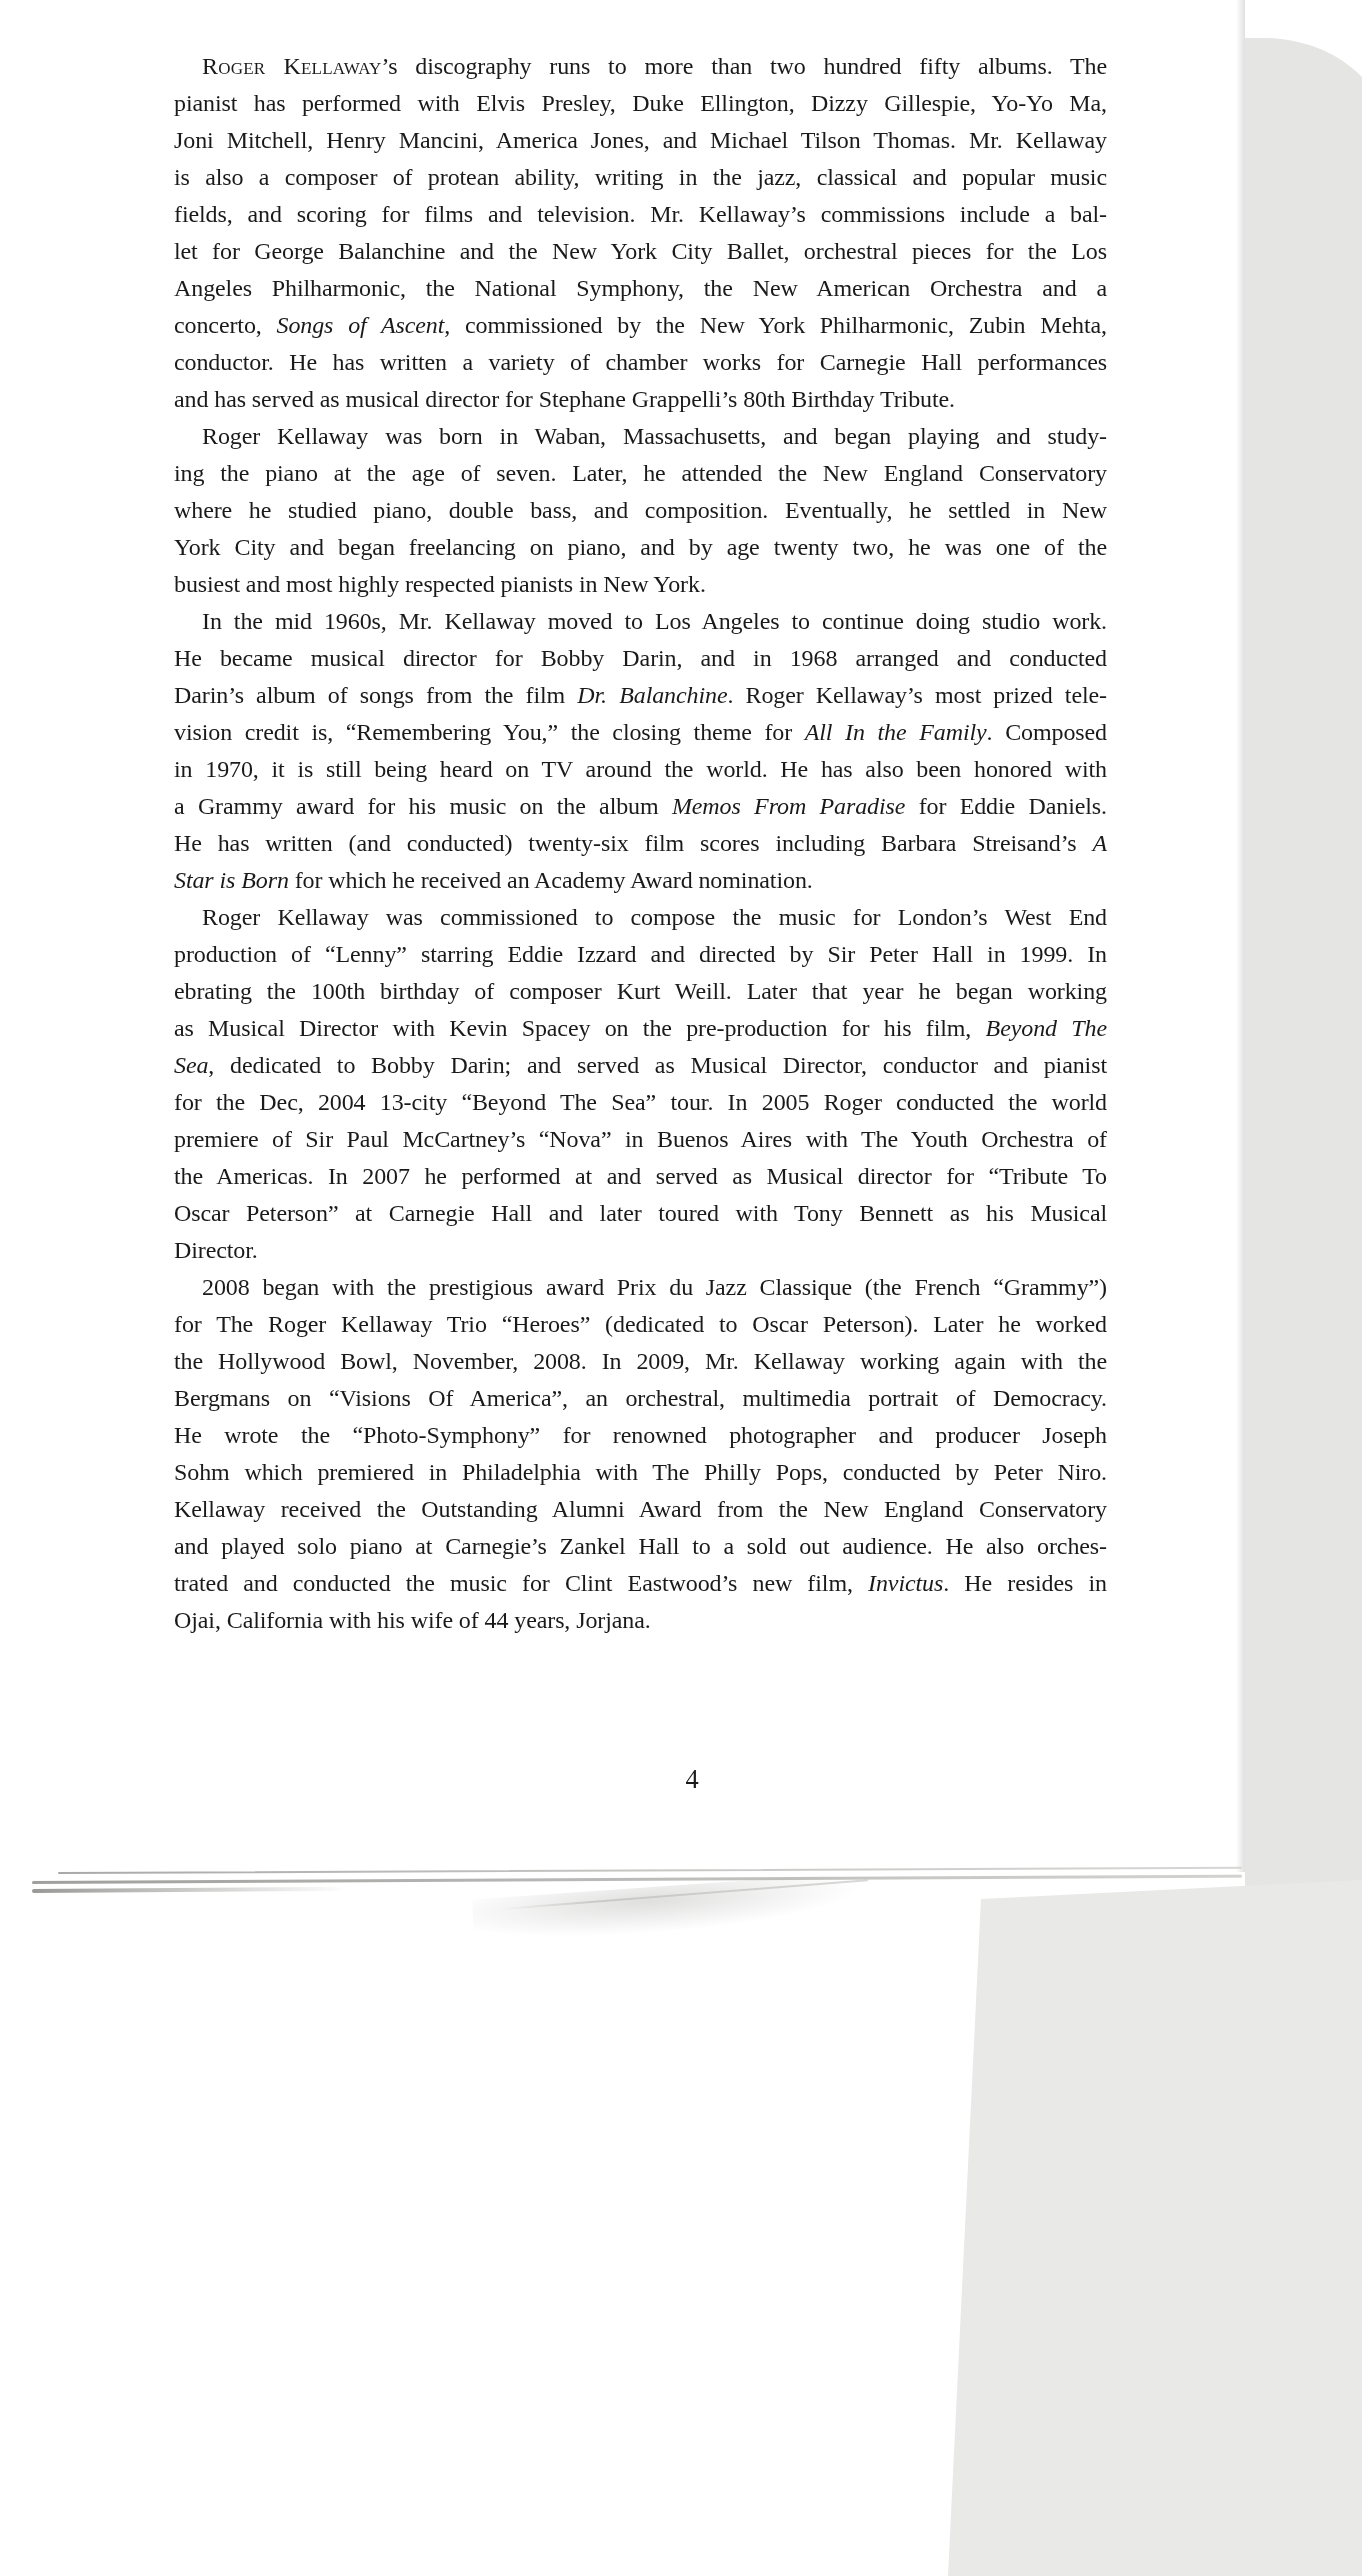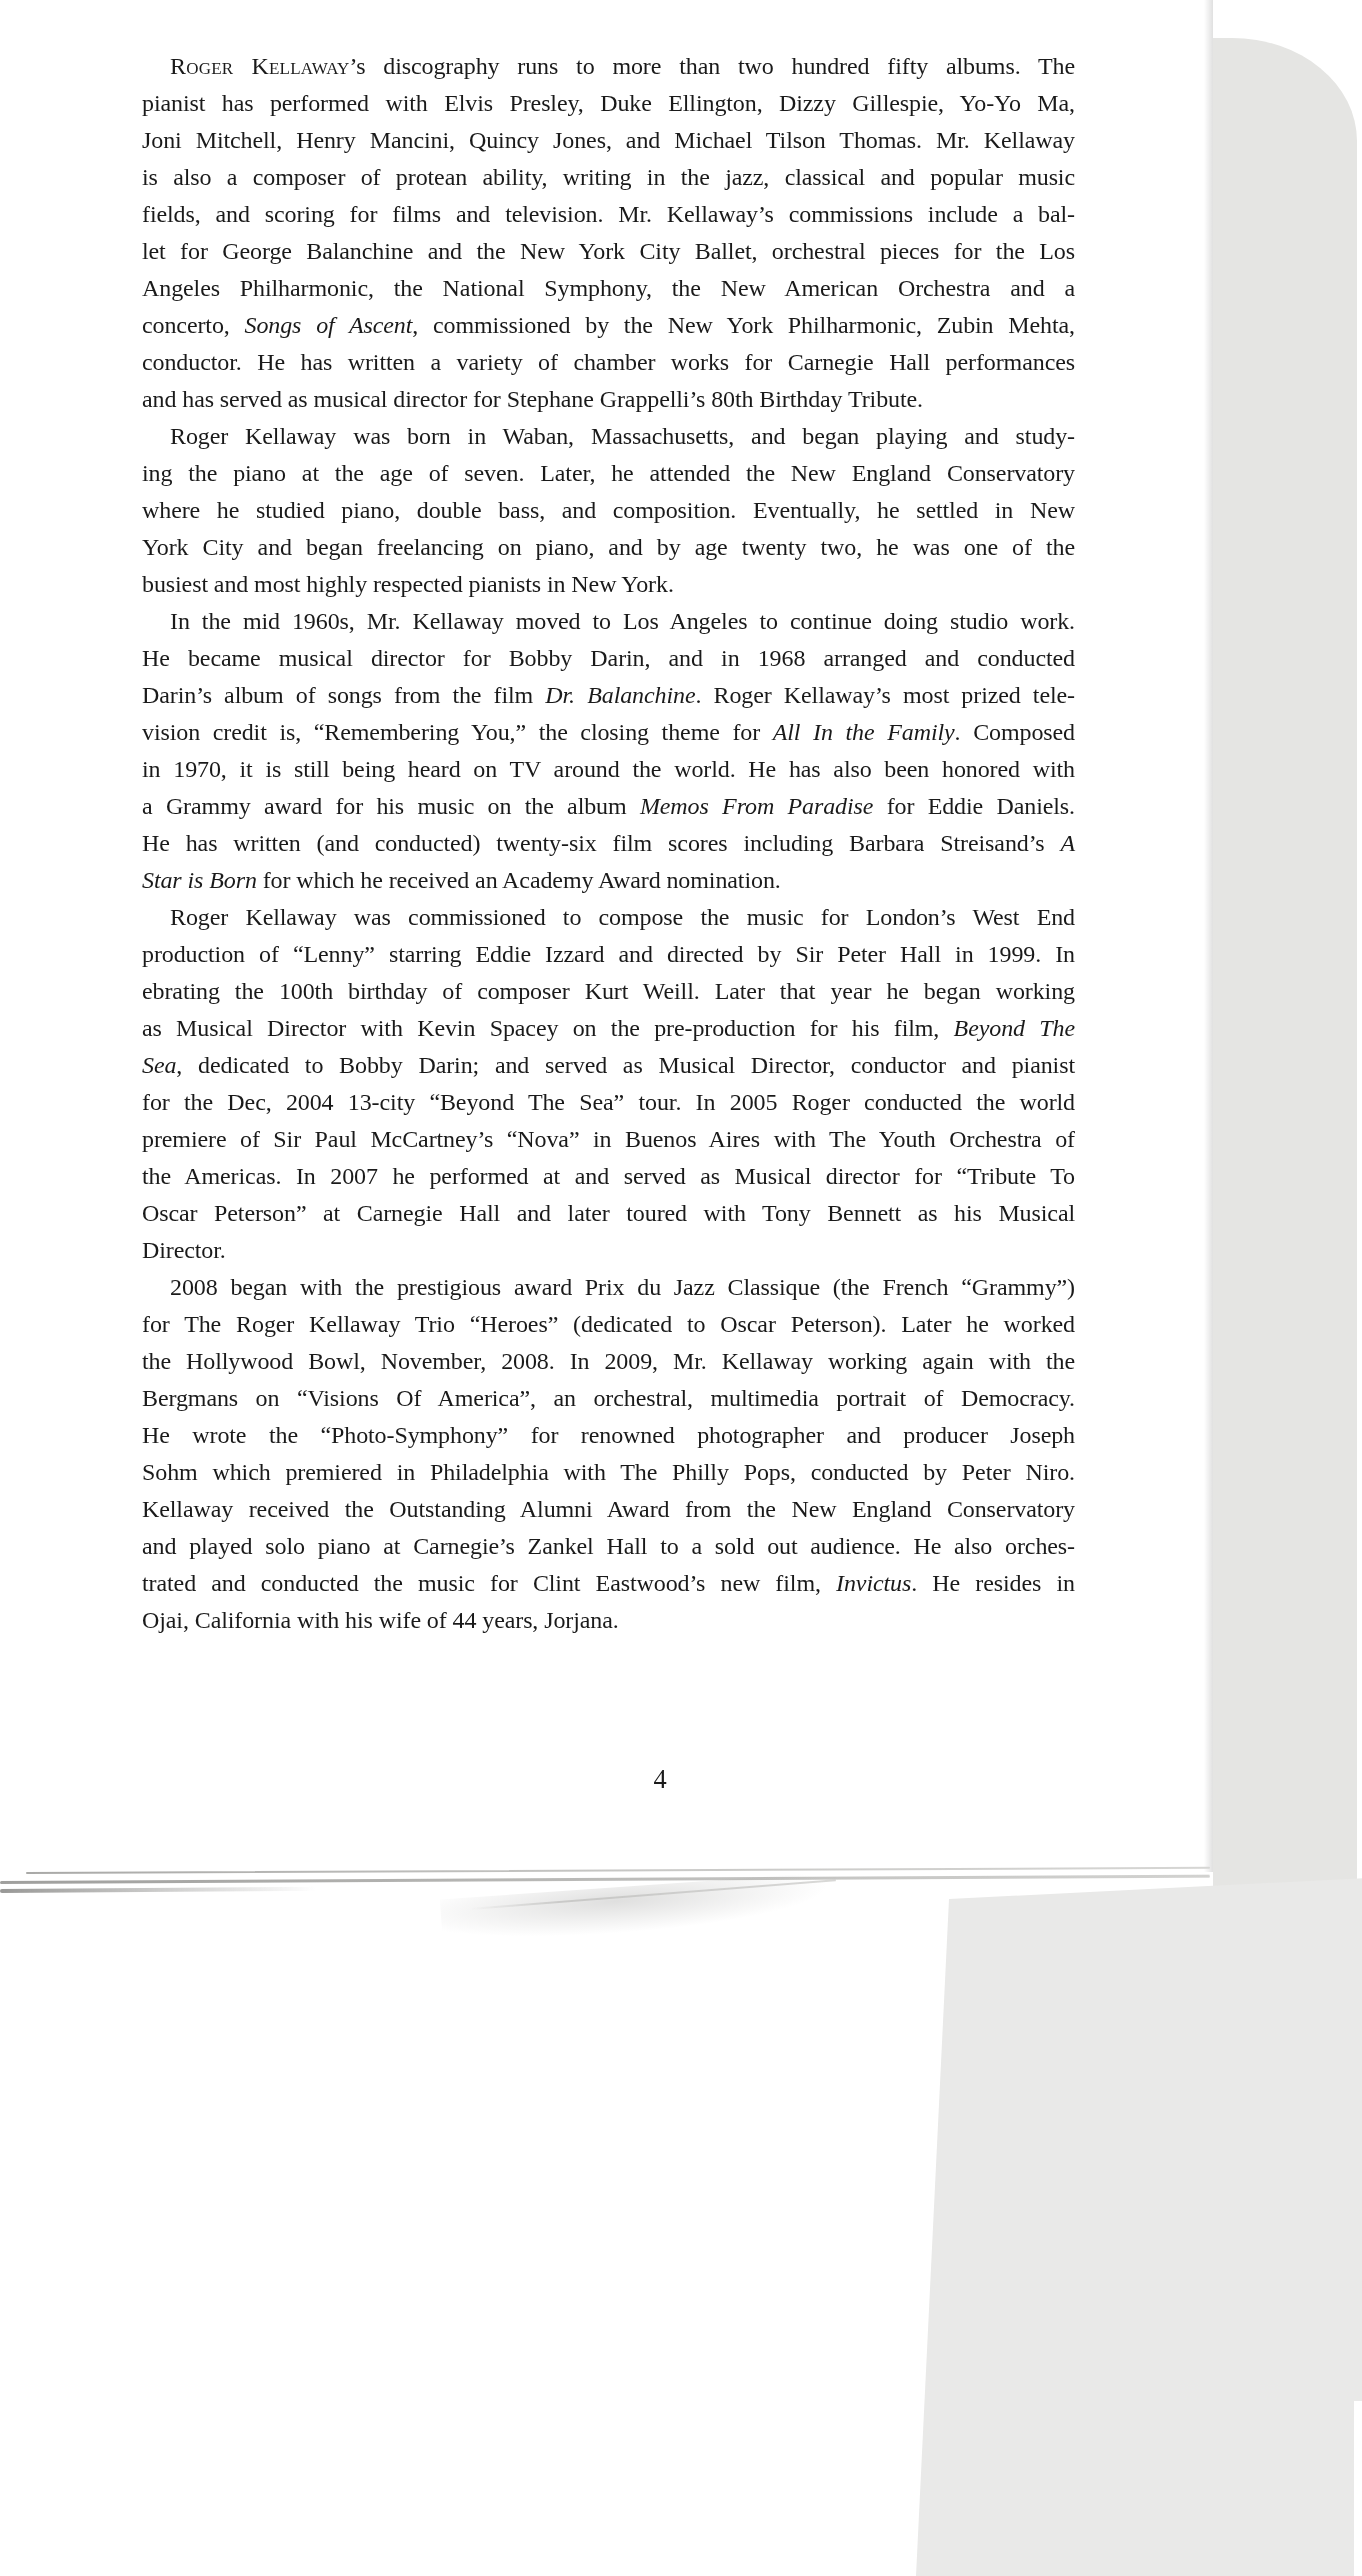--- a/index.html
+++ b/index.html
@@ -7,21 +7,21 @@
     --ink:#1a1a1a;
     --backdrop:#e5e5e3;
     --backdrop-bottom:#e9e9e8;
   }
   html,body{margin:0;padding:0;}
   body{
     width:1363px;height:2576px;position:relative;overflow:hidden;
     background:var(--paper);
     font-family:"Liberation Serif","DejaVu Serif",serif;
   }
-  .scan{position:absolute;inset:0;}
+  .scan{position:absolute;inset:0;margin-left:32px;}
   
   .page{position:absolute;left:0;top:0;width:1212px;height:1872px;background:var(--paper);}
   
   .page-edge{position:absolute;left:1204px;top:0;width:8.8px;height:1872px;
     background:linear-gradient(to right,rgba(0,0,0,0),rgba(0,0,0,0.12));}
   
   .backdrop-right{position:absolute;left:1213px;top:38px;width:144px;height:1849px;
     background:var(--backdrop);border-top-right-radius:125px 103px;}
   
   .backdrop-bottom{position:absolute;left:881px;top:1871px;width:482px;height:705px;
@@ -70,21 +70,21 @@
   <div class="edge-line-1"></div>
   <div class="edge-line-2"></div>
   <div class="edge-line-3"></div>
   <div class="curl-shadow"></div>
   <div class="curl-line"></div>
 
   <div class="textblock">
       <div class="para">
         <div class="line"><span class="smallcaps">Roger Kellaway</span><span class="normal">’s discography runs to more than two hundred fifty albums. The</span></div>
         <div class="line"><span class="normal">pianist has performed with Elvis Presley, Duke Ellington, Dizzy Gillespie, Yo-Yo Ma,</span></div>
-        <div class="line"><span class="normal">Joni Mitchell, Henry Mancini, Quincy Jones, and Michael Tilson Thomas. Mr. Kellaway</span></div>
+        <div class="line"><span class="normal">Joni Mitchell, Henry Mancini, America Jones, and Michael Tilson Thomas. Mr. Kellaway</span></div>
         <div class="line"><span class="normal">is also a composer of protean ability, writing in the jazz, classical and popular music</span></div>
         <div class="line"><span class="normal">fields, and scoring for films and television. Mr. Kellaway’s commissions include a bal-</span></div>
         <div class="line"><span class="normal">let for George Balanchine and the New York City Ballet, orchestral pieces for the Los</span></div>
         <div class="line"><span class="normal">Angeles Philharmonic, the National Symphony, the New American Orchestra and a</span></div>
         <div class="line"><span class="normal">concerto, </span><span class="italic">Songs of Ascent</span><span class="normal">, commissioned by the New York Philharmonic, Zubin Mehta,</span></div>
         <div class="line"><span class="normal">conductor. He has written a variety of chamber works for Carnegie Hall performances</span></div>
         <div class="line last"><span class="normal">and has served as musical director for Stephane Grappelli’s 80th Birthday Tribute.</span></div>
       </div>
       <div class="para">
         <div class="line"><span class="normal">Roger Kellaway was born in Waban, Massachusetts, and began playing and study-</span></div>

